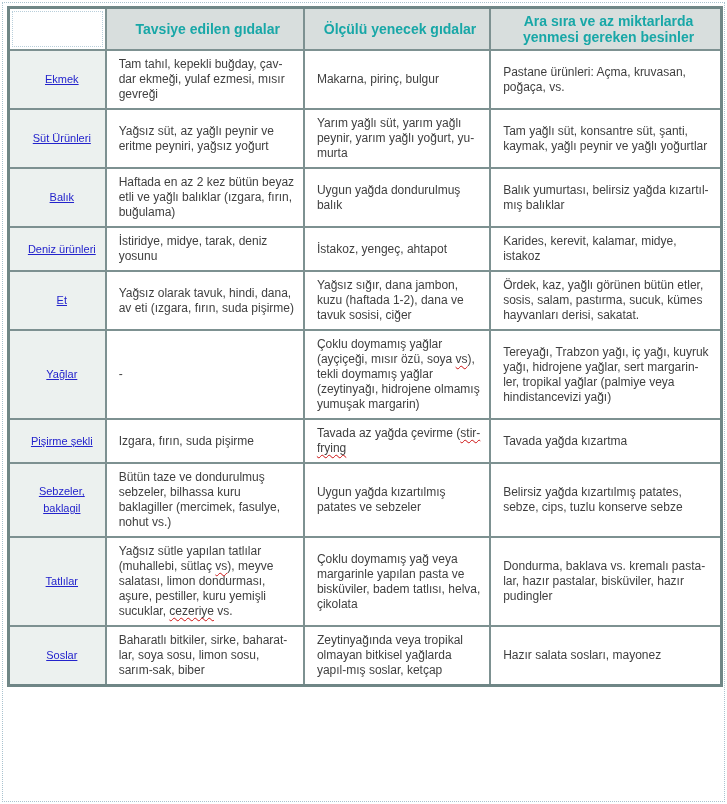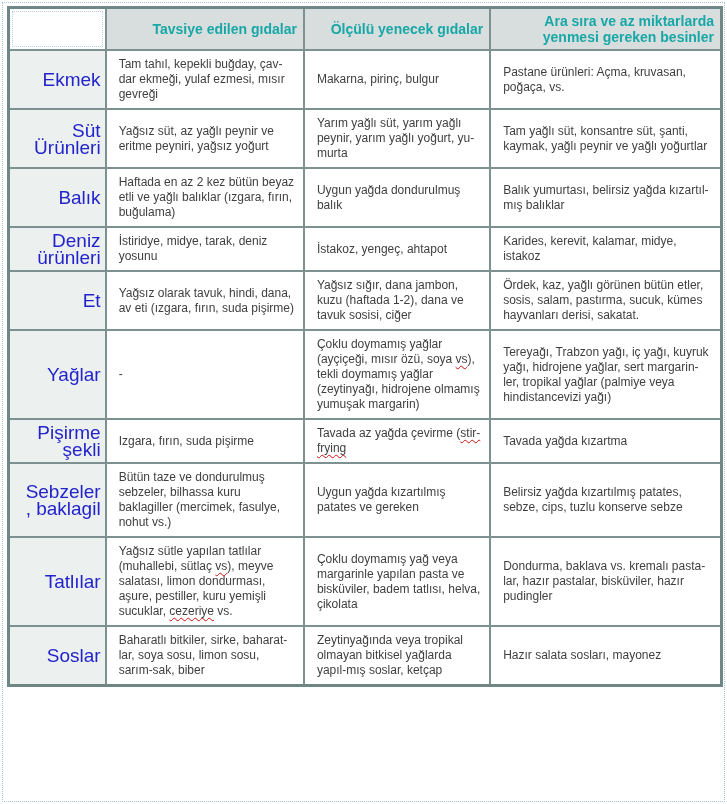--- a/index.html
+++ b/index.html
@@ -21,33 +21,33 @@
     border:2px solid var(--border);
     vertical-align:middle;
     font-size:12px;line-height:15px;color:#3f3f3f;
     padding:6px 8px 6px 12px;
     word-wrap:break-word;
   }
   col.c0{width:97px;} col.c1{width:198px;} col.c2{width:186px;} col.c3{width:231px;}
   thead th{
     background:var(--header-bg);color:var(--header-text);
     font-weight:bold;font-size:14px;line-height:16px;
-    text-align:right;padding:4px 6px 4px 12px;height:30px;
+    text-align:center;padding:4px 6px 4px 12px;height:30px;
   }
   thead th.corner{
     background:#ffffff;position:relative;
   }
   thead th.corner .dotbox{
     position:absolute;left:2px;top:2px;right:2px;bottom:2px;
     border:1px dotted #b9cfdb;
   }
   th.rowlabel{
     background:var(--label-bg);color:var(--label-text);
-    font-weight:normal;font-size:19px;line-height:17px;
-    text-align:right;padding:4px 4px 4px 13px;
+    font-weight:normal;font-size:11px;line-height:17px;
+    text-align:center;padding:4px 4px 4px 13px;text-decoration:underline;
   }
   td.center{text-align:center;padding-left:4px;}
   .sq{
     text-decoration-line:underline;
     text-decoration-style:wavy;
     text-decoration-color:var(--squiggle);
     text-decoration-thickness:1px;
     text-underline-offset:2px;
   }
 </style>
@@ -110,21 +110,21 @@
       </tr>
       <tr>
         <th class="rowlabel">Pişirme şekli</th>
         <td>Izgara, fırın, suda pişirme</td>
         <td>Tavada az yağda çevirme (<span class="sq">stir-frying</span></td>
         <td>Tavada yağda kızartma</td>
       </tr>
       <tr>
         <th class="rowlabel">Sebzeler, baklagil</th>
         <td>Bütün taze ve dondurulmuş sebzeler, bilhassa kuru baklagiller (mercimek, fasulye, nohut vs.)</td>
-        <td>Uygun yağda kızartılmış patates ve gereken</td>
+        <td>Uygun yağda kızartılmış patates ve sebzeler</td>
         <td>Belirsiz yağda kızartılmış patates, sebze, cips, tuzlu konserve sebze</td>
       </tr>
       <tr>
         <th class="rowlabel">Tatlılar</th>
         <td>Yağsız sütle yapılan tatlılar (muhallebi, sütlaç <span class="sq">vs</span>), meyve salatası, limon dondurması, aşure, pestiller, kuru yemişli sucuklar, <span class="sq">cezeriye</span> vs.</td>
         <td>Çoklu doymamış yağ veya margarinle yapılan pasta ve bisküviler, badem tatlısı, helva, çikolata</td>
         <td>Dondurma, baklava vs. kremalı pasta-lar, hazır pastalar, bisküviler, hazır pudingler</td>
       </tr>
       <tr>
         <th class="rowlabel">Soslar</th>

